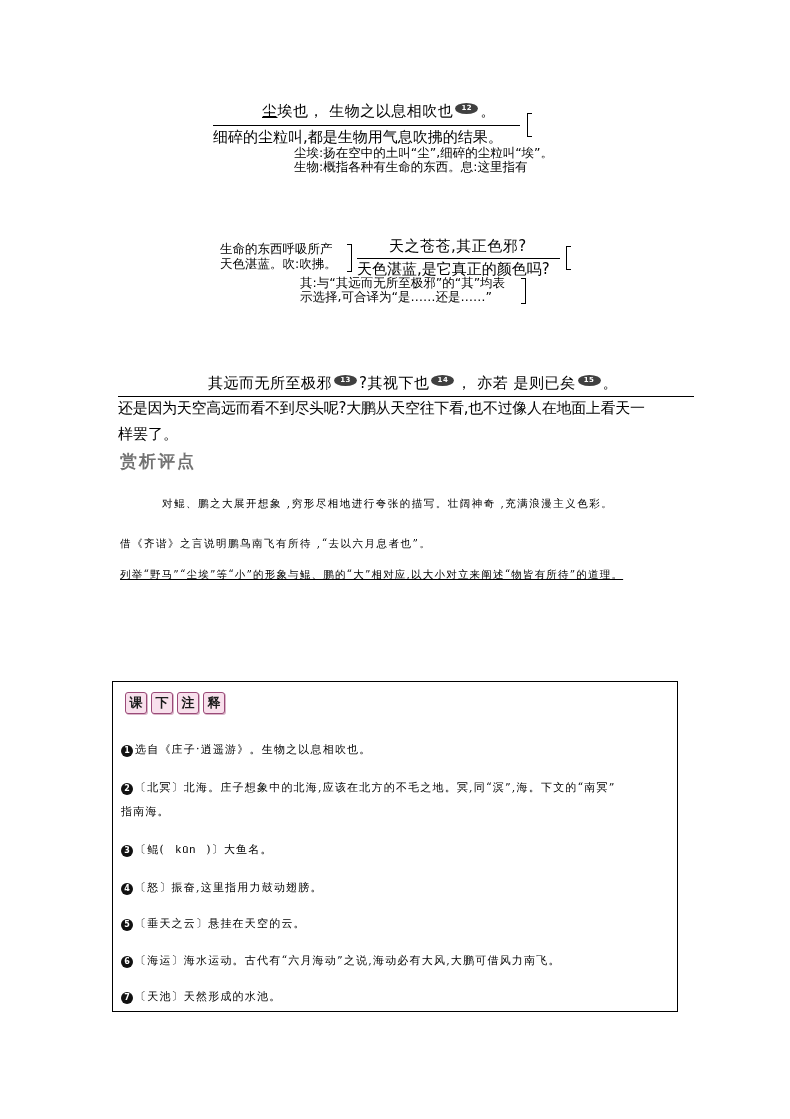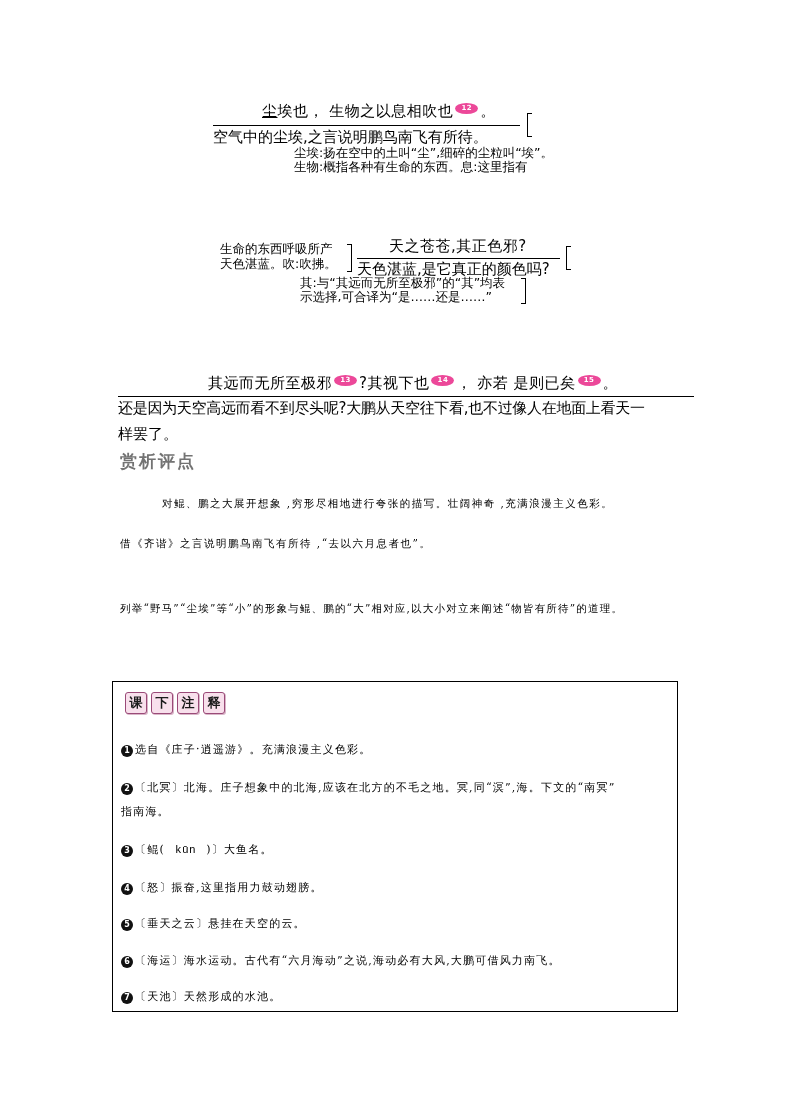--- a/index.html
+++ b/index.html
@@ -5,21 +5,21 @@
   html, body { margin: 0; padding: 0; background: #ffffff; }
   body { width: 790px; height: 1119px; position: relative; overflow: hidden;
          font-family: "DejaVu Sans", "Liberation Sans", sans-serif; color: #000; }
   .abs { position: absolute; }
   .orig { font-size: 15px; white-space: nowrap; letter-spacing: 0.5px; }
   .trans { font-size: 15px; white-space: nowrap; }
   .note { font-size: 12.5px; white-space: nowrap; line-height: 14px; }
   .rule { position: absolute; height: 1px; background: #000; }
   .bracket-l { position: absolute; width: 4px; border-left: 1px solid #000; border-top: 1px solid #000; border-bottom: 1px solid #000; }
   .bracket-r { position: absolute; width: 4px; border-right: 1px solid #000; border-top: 1px solid #000; border-bottom: 1px solid #000; }
-  .circ { display: inline-block; width: 23px; height: 11px; border-radius: 50%; background: #ec4899; color: #fff;
+  .circ { display: inline-block; width: 23px; height: 11px; border-radius: 50%; background: #404040; color: #fff;
           font-size: 7px; line-height: 11px; text-align: center; vertical-align: 6px; font-weight: bold; margin: 0 2px; }
   .under { text-decoration: underline; }
   .heading { font-family: "DejaVu Serif", "Liberation Serif", serif; font-size: 17px; font-weight: bold; color: #737373; letter-spacing: 2px; }
   .para { font-size: 10.5px; letter-spacing: 1.5px; white-space: nowrap; font-family: "DejaVu Serif", "Liberation Serif", serif; }
   .notes-box { position: absolute; left: 112px; top: 681px; width: 564px; height: 329px; border: 1.5px solid #000; }
   .tags { position: absolute; left: 12px; top: 10px; display: flex; gap: 4px; }
   .tag { width: 20px; height: 20px; border: 1.5px solid #9a4a78; border-radius: 3px; background: #f8e0ec;
          font-size: 13px; font-weight: bold; line-height: 20px; text-align: center; color: #1a1a1a;
          box-shadow: 1px 1px 0 #d9b6c8; }
   .fn { position: absolute; left: 8px; font-size: 11px; letter-spacing: 1.2px; white-space: nowrap;
@@ -31,21 +31,21 @@
 </style>
 </head>
 <body>
 
 <div>
   <div class="abs orig" style="left:262px; top:102px;">
     <span class="under">尘</span><span>埃也，  生物之以息相吹也</span><span class="circ">12</span><span>。</span>
   </div>
   <div class="rule" style="left:213px; top:125px; width:307px;"></div>
   <div class="bracket-l" style="left:527px; top:113px; height:22px;"></div>
-  <div class="abs trans" style="left:213px; top:128px;">空气中的尘埃,之言说明鹏鸟南飞有所待。</div>
+  <div class="abs trans" style="left:213px; top:128px;">细碎的尘粒叫,都是生物用气息吹拂的结果。</div>
   <div class="abs note" style="left:294px; top:146px;">尘埃:扬在空中的土叫“尘”,细碎的尘粒叫“埃”。</div>
   <div class="abs note" style="left:294px; top:160px;">生物:概指各种有生命的东西。息:这里指有</div>
 </div>
 
 <div>
   <div class="abs note" style="left:220px; top:242px;">生命的东西呼吸所产</div>
   <div class="abs note" style="left:220px; top:257px;">天色湛蓝。吹:吹拂。</div>
   <div class="bracket-r" style="left:347px; top:244px; height:26px;"></div>
   <div class="abs orig" style="left:389px; top:237px;">天之苍苍,其正色邪?</div>
   <div class="rule" style="left:357px; top:258px; width:203px;"></div>
@@ -62,33 +62,33 @@
   </div>
   <div class="rule" style="left:118px; top:396px; width:576px;"></div>
   <div class="abs trans" style="left:118px; top:399px; letter-spacing:-0.3px;">还是因为天空高远而看不到尽头呢?大鹏从天空往下看,也不过像人在地面上看天一</div>
   <div class="abs trans" style="left:118px; top:425px;">样罢了。</div>
 </div>
 
 <div>
   <div class="abs heading" style="left:120px; top:450px;">赏析评点</div>
   <div class="abs para" style="left:120px; top:497px;margin-left:42px;">对鲲、鹏之大展开想象 ,穷形尽相地进行夸张的描写。壮阔神奇 ,充满浪漫主义色彩。</div>
   <div class="abs para" style="left:120px; top:537px;">借《齐谐》之言说明鹏鸟南飞有所待 ,“去以六月息者也”。</div>
-  <div class="abs para" style="left:120px; top:602px; letter-spacing:1.2px;">列举“野马”“尘埃”等“小”的形象与鲲、鹏的“大”相对应,以大小对立来阐述“物皆有所待”的道理。</div>
+  <div class="abs para" style="left:120px; top:568px; letter-spacing:1.2px;text-decoration:underline;">列举“野马”“尘埃”等“小”的形象与鲲、鹏的“大”相对应,以大小对立来阐述“物皆有所待”的道理。</div>
 </div>
 
 <div class="notes-box">
   <div class="tags">
     <div class="tag">课</div>
     <div class="tag">下</div>
     <div class="tag">注</div>
     <div class="tag">释</div>
   </div>
 
   <div class="fn" style="top:57px;">
-    <span class="num">1</span><span>选自《庄子·逍遥游》。充满浪漫主义色彩。</span>
+    <span class="num">1</span><span>选自《庄子·逍遥游》。生物之以息相吹也。</span>
   </div>
   <div class="fn" style="top:95px;">
     <span class="num">2</span><span>〔北冥〕北海。庄子想象中的北海,应该在北方的不毛之地。冥,同“溟”,海。下文的“南冥”</span>
   </div>
   <div class="fn" style="top:119px;">
     <span>指南海。</span>
   </div>
   <div class="fn" style="top:157px;">
     <span class="num">3</span><span>〔鲲(</span><span class="py" style="margin:0 10px;font-family:Liberation Mono, monospace;">kūn</span><span>)〕大鱼名。</span>
   </div>

